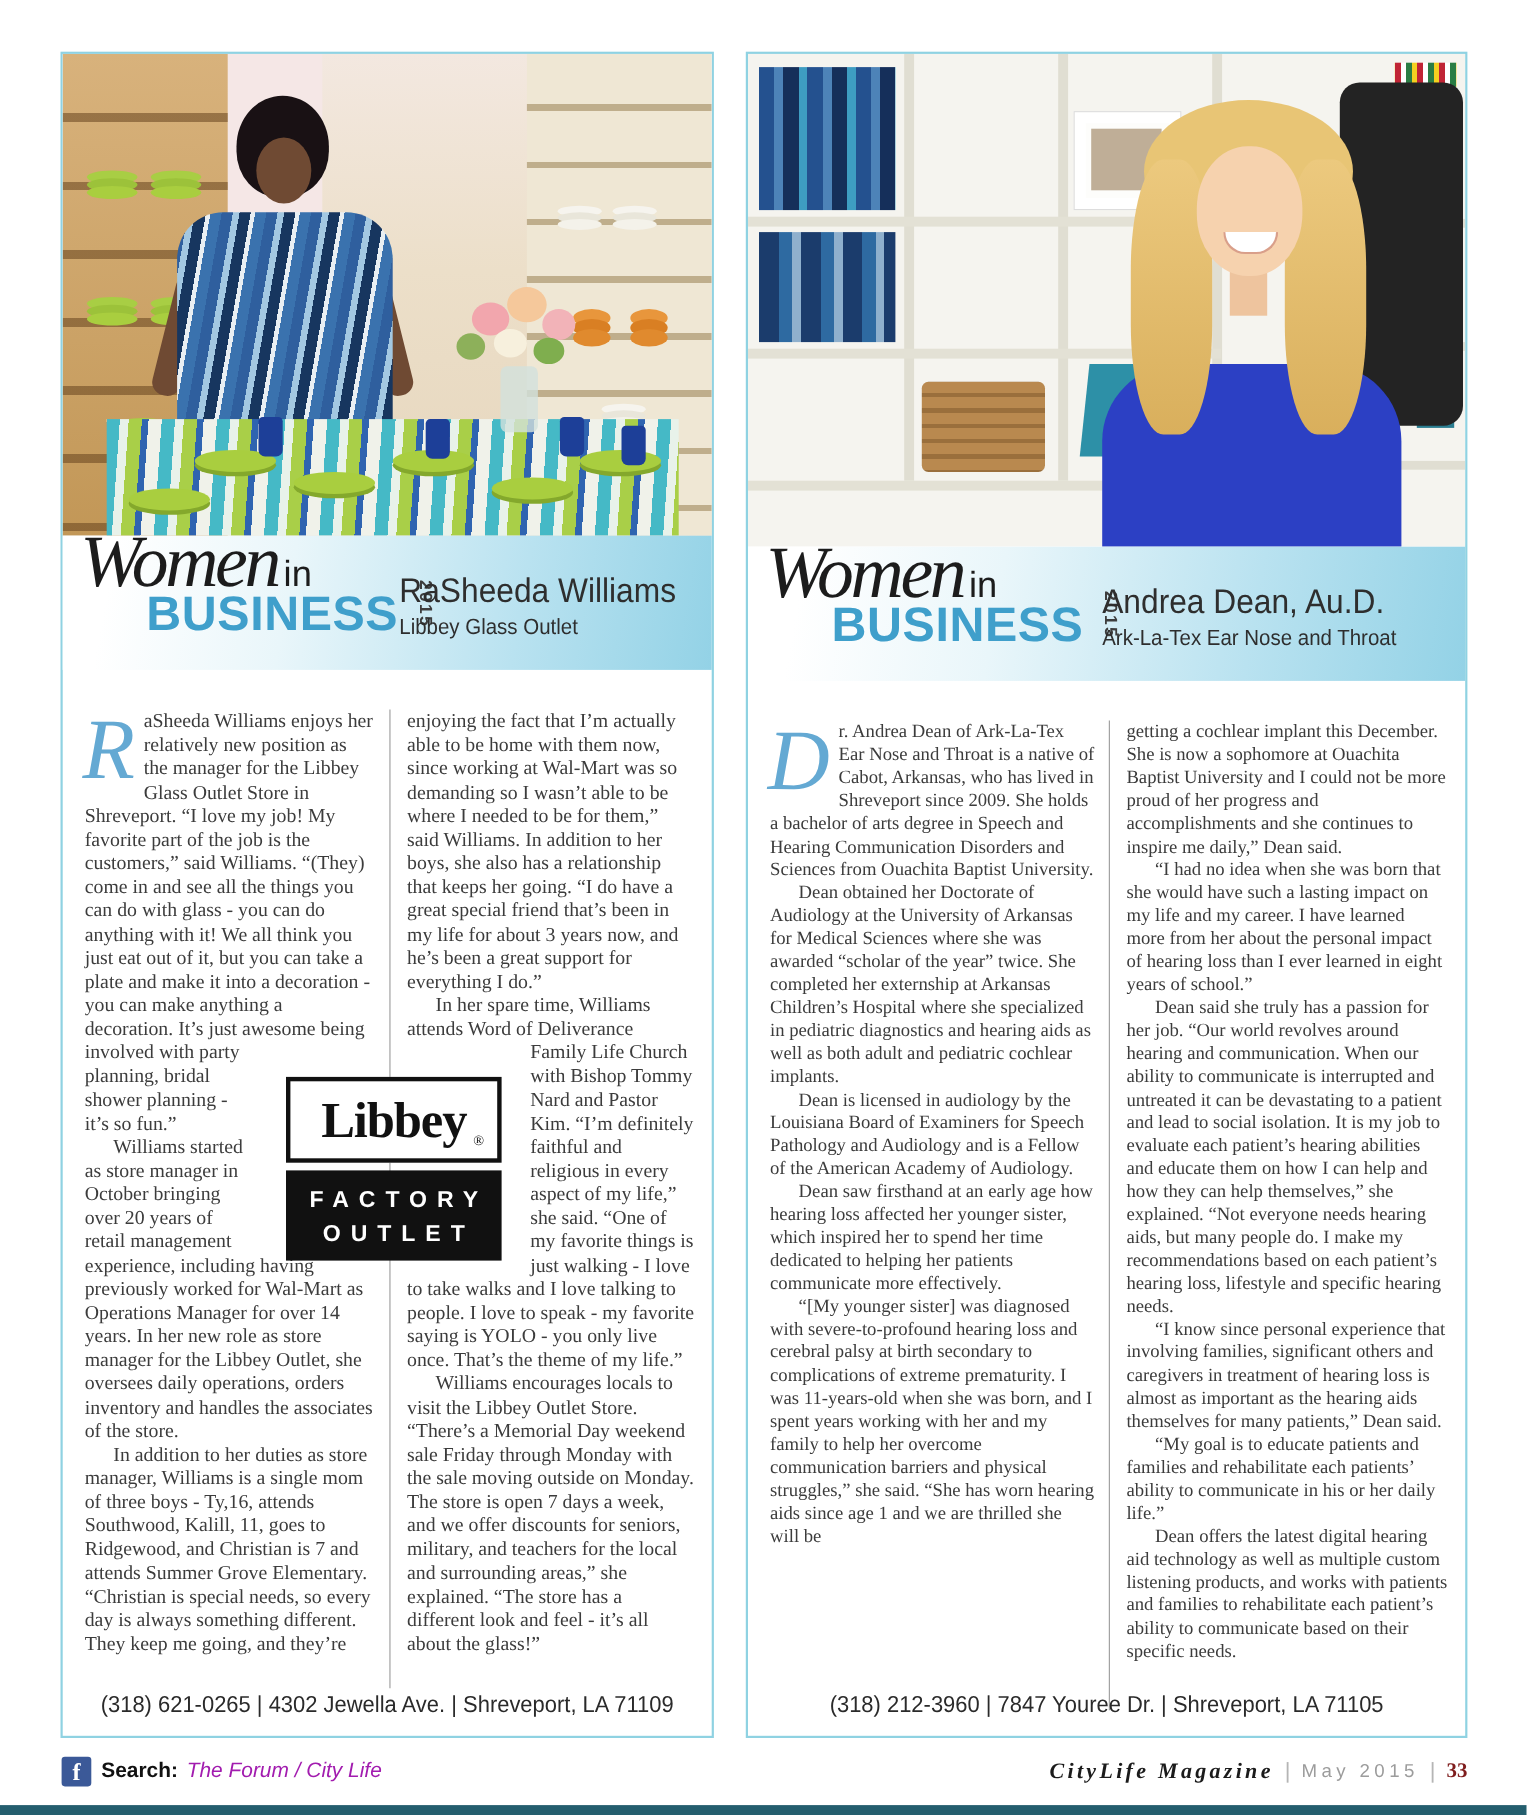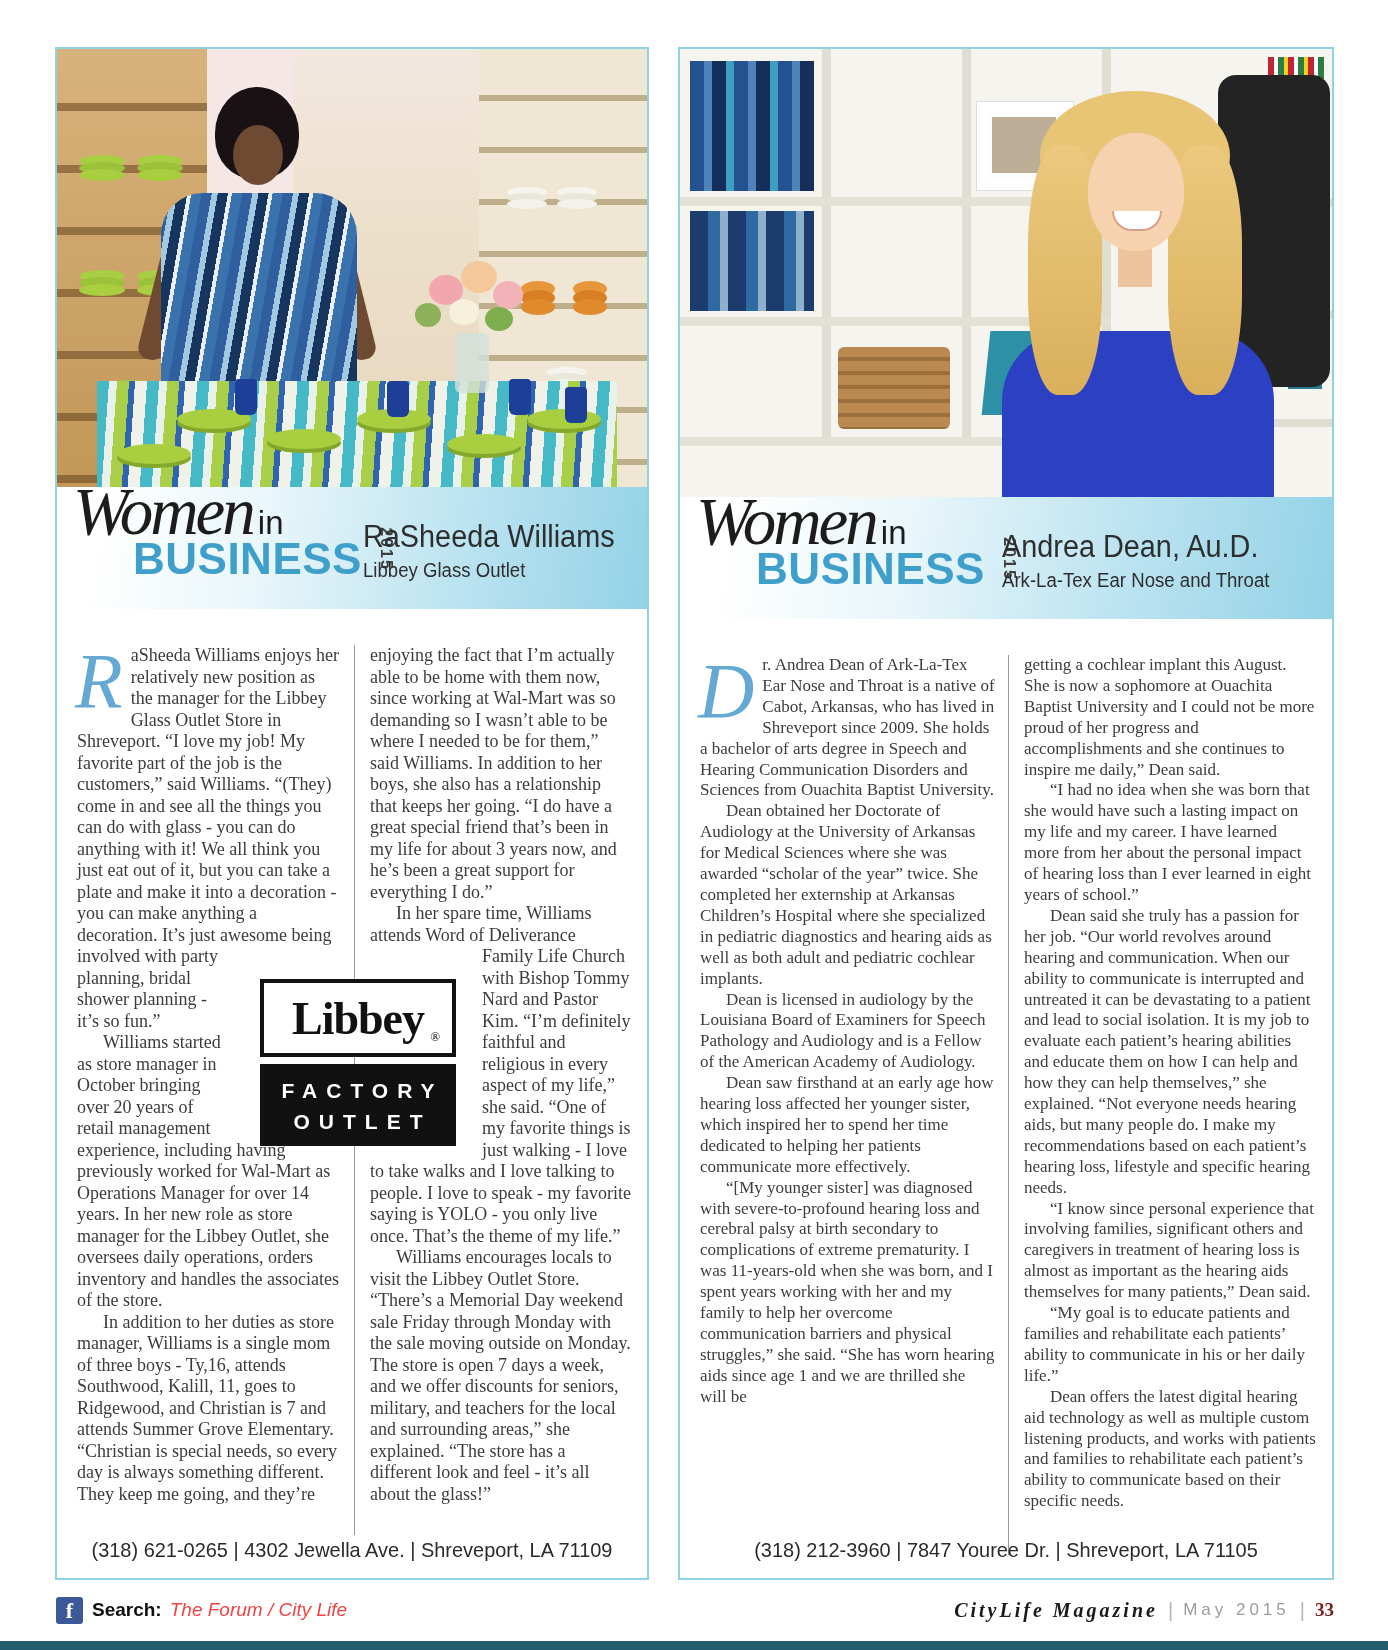--- a/index.html
+++ b/index.html
@@ -113,21 +113,21 @@
   .libbey-black div{font-family:"Liberation Sans",sans-serif;font-weight:bold;font-size:21px;color:#fff;letter-spacing:9px;padding-left:9px;line-height:31px;}
 
   
   .contact{position:absolute;bottom:16px;left:0;right:0;text-align:center;font-family:"Liberation Sans",sans-serif;font-size:21px;color:#2a2a2a;transform:scaleX(0.95);}
 
   
   .footer{position:absolute;left:56px;width:1278px;top:1594px;height:32px;display:flex;justify-content:space-between;align-items:center;}
   .fgroup{display:flex;align-items:center;}
   .fb{width:27px;height:27px;background:#3b5998;border-radius:3px;color:#fff;font-family:"Liberation Serif",serif;font-weight:bold;font-size:22px;line-height:27px;text-align:center;}
   .search-label{font-family:"Liberation Sans",sans-serif;font-weight:bold;font-size:19px;color:#111;margin-left:9px;}
-  .search-value{font-family:"Liberation Sans",sans-serif;font-style:italic;font-size:19px;color:#ef4444;margin-left:8px;}
+  .search-value{font-family:"Liberation Sans",sans-serif;font-style:italic;font-size:19px;color:#a21caf;margin-left:8px;}
   .mag{font-family:"Liberation Serif",serif;font-style:italic;font-weight:bold;font-size:20px;letter-spacing:3px;color:#1b1b1b;}
   .sep{color:#b5b5b5;margin:0 10px;font-family:"Liberation Sans",sans-serif;font-size:20px;}
   .issue{font-family:"Liberation Sans",sans-serif;font-size:17px;letter-spacing:4px;color:#9c9c9c;}
   .pageno{font-family:"Liberation Serif",serif;font-weight:bold;font-size:19px;color:#7f1d1d;}
   .bottom-bar{position:absolute;left:0;bottom:0;width:100%;height:9px;background:#245e6e;}
 </style>
 </head>
 <body>
 
 <div id="page">
@@ -263,21 +263,21 @@
 
     <div class="body-cols">
       <div class="col c1">
         <p><span class="dropcap">D</span><span>r. Andrea Dean of Ark-La-Tex Ear Nose and Throat is a native of Cabot, Arkansas, who has lived in Shreveport since 2009. She holds a bachelor of arts degree in Speech and Hearing Communication Disorders and Sciences from Ouachita Baptist University.</span></p>
         <p class="ind">Dean obtained her Doctorate of Audiology at the University of Arkansas for Medical Sciences where she was awarded “scholar of the year” twice. She completed her externship at Arkansas Children’s Hospital where she specialized in pediatric diagnostics and hearing aids as well as both adult and pediatric cochlear implants.</p>
         <p class="ind">Dean is licensed in audiology by the Louisiana Board of Examiners for Speech Pathology and Audiology and is a Fellow of the American Academy of Audiology.</p>
         <p class="ind">Dean saw firsthand at an early age how hearing loss affected her younger sister, which inspired her to spend her time dedicated to helping her patients communicate more effectively.</p>
         <p class="ind">“[My younger sister] was diagnosed with severe-to-profound hearing loss and cerebral palsy at birth secondary to complications of extreme prematurity. I was 11-years-old when she was born, and I spent years working with her and my family to help her overcome communication barriers and physical struggles,” she said. “She has worn hearing aids since age 1 and we are thrilled she will be</p>
       </div>
       <div class="col c2">
-        <p>getting a cochlear implant this August. She is now a sophomore at Ouachita Baptist University and I could not be more proud of her progress and accomplishments and she continues to inspire me daily,” Dean said.</p>
+        <p>getting a cochlear implant this December. She is now a sophomore at Ouachita Baptist University and I could not be more proud of her progress and accomplishments and she continues to inspire me daily,” Dean said.</p>
         <p class="ind">“I had no idea when she was born that she would have such a lasting impact on my life and my career. I have learned more from her about the personal impact of hearing loss than I ever learned in eight years of school.”</p>
         <p class="ind">Dean said she truly has a passion for her job. “Our world revolves around hearing and communication. When our ability to communicate is interrupted and untreated it can be devastating to a patient and lead to social isolation. It is my job to evaluate each patient’s hearing abilities and educate them on how I can help and how they can help themselves,” she explained. “Not everyone needs hearing aids, but many people do. I make my recommendations based on each patient’s hearing loss, lifestyle and specific hearing needs.</p>
         <p class="ind">“I know since personal experience that involving families, significant others and caregivers in treatment of hearing loss is almost as important as the hearing aids themselves for many patients,” Dean said.</p>
         <p class="ind">“My goal is to educate patients and families and rehabilitate each patients’ ability to communicate in his or her daily life.”</p>
         <p class="ind">Dean offers the latest digital hearing aid technology as well as multiple custom listening products, and works with patients and families to rehabilitate each patient’s ability to communicate based on their specific needs.</p>
       </div>
     </div>
 
     <div class="contact">(318) 212-3960  |  7847 Youree Dr.  |  Shreveport, LA 71105</div>
   </div>

